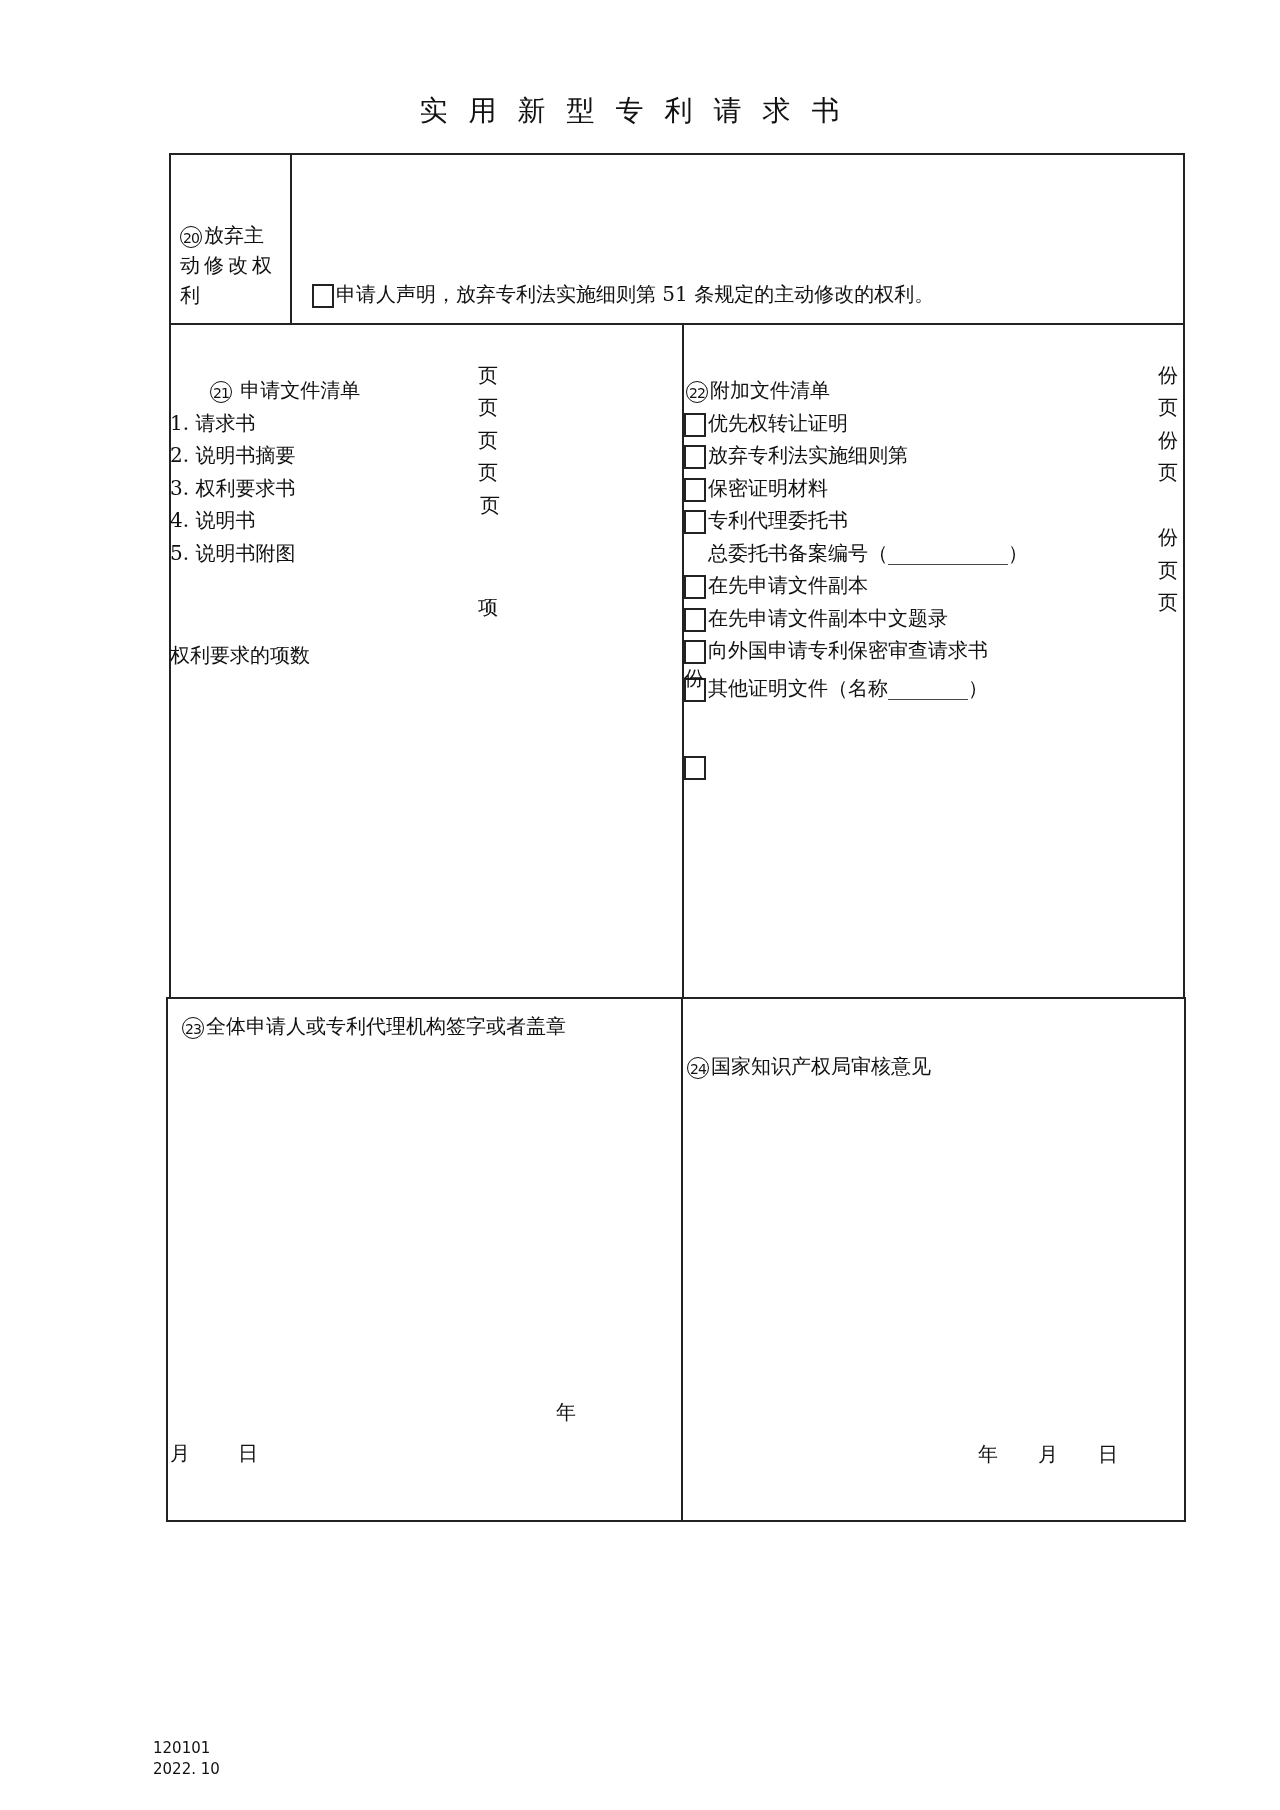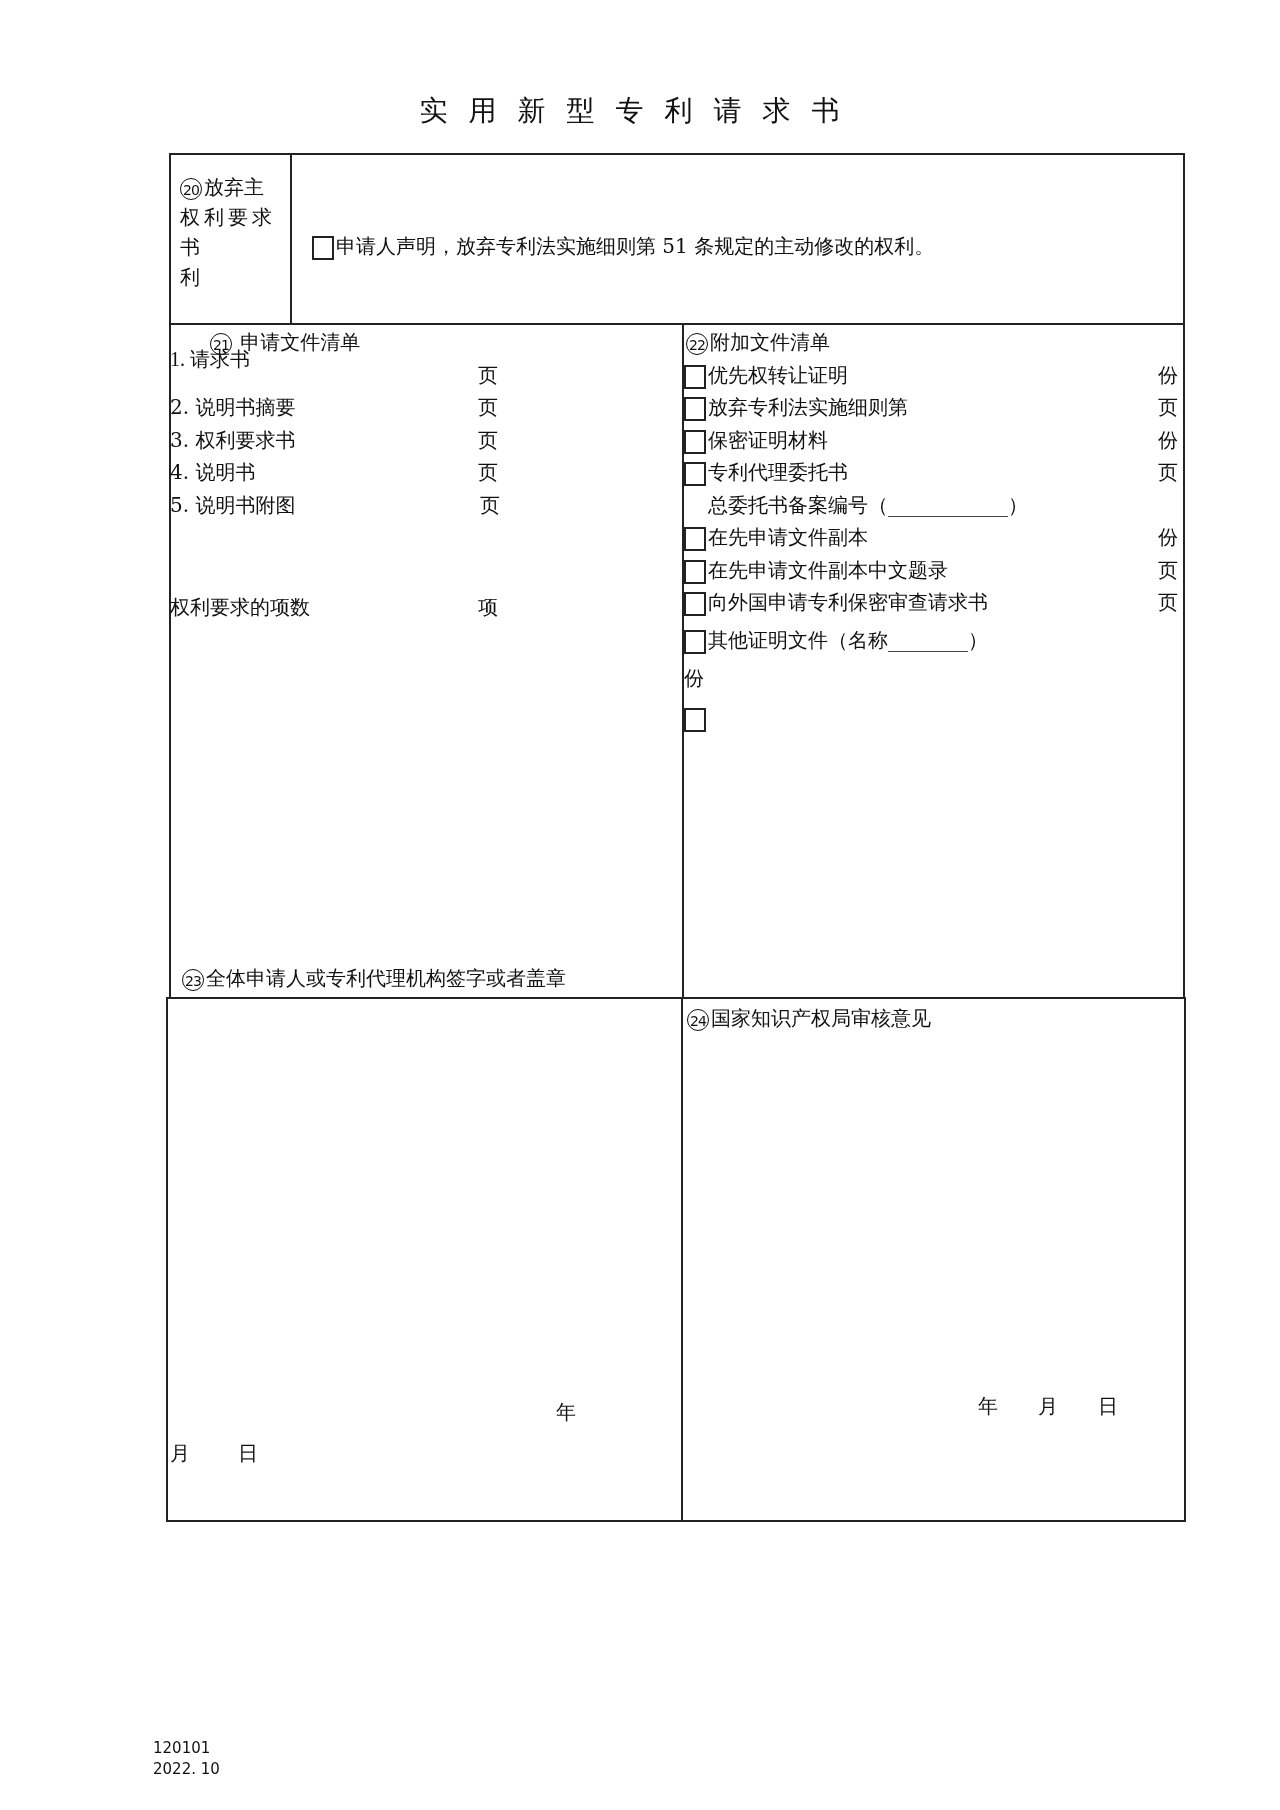--- a/index.html
+++ b/index.html
@@ -1,49 +1,49 @@
 <!DOCTYPE html>
 <html><head>
 <meta charset="utf-8">
 <style>
   html,body{margin:0;padding:0;background:#fff;}
   body{width:1280px;height:1810px;position:relative;overflow:hidden;font-family:"DejaVu Serif","Liberation Serif",serif;color:#111;}
   .abs{position:absolute;}
   .title{left:0;width:1280px;top:92px;text-align:center;font-family:"DejaVu Sans","Liberation Sans",sans-serif;font-size:28px;letter-spacing:21px;font-weight:500;}
   .box{position:absolute;border:2px solid #222;box-sizing:border-box;}
   .vline{position:absolute;width:2px;background:#222;}
-  .txt{position:absolute;font-size:20px;line-height:24px;white-space:nowrap;}
+  .txt{position:absolute;font-size:20px;line-height:24px;white-space:nowrap;margin-top:48px;}
   .circ{display:inline-block;width:22px;height:22px;border:1.5px solid #111;border-radius:50%;font-size:14px;line-height:22px;text-align:center;letter-spacing:-1px;font-family:"DejaVu Sans","Liberation Sans",sans-serif;vertical-align:middle;margin-right:2px;box-sizing:border-box;}
   .cb{display:inline-block;width:22px;height:24px;border:2px solid #222;box-sizing:border-box;vertical-align:middle;margin-right:2px;}
   .unit{position:absolute;font-size:20px;line-height:24px;}
   .footer{position:absolute;left:153px;font-family:"DejaVu Sans","Liberation Sans",sans-serif;font-size:15px;line-height:20px;margin-top:16px;}
 </style>
 </head>
 <body>
 
 <div class="abs title">实用新型专利请求书</div>
 
 <div class="box" style="left:169px;top:153px;width:1016px;height:172px;"></div>
 <div class="vline" style="left:290px;top:153px;height:172px;"></div>
 <div class="txt" style="left:180px;top:172px;line-height:30px;white-space:normal;width:108px;">
   <span class="circ">20</span><span>放弃主</span><br>
-  <span style="letter-spacing:4px;">权利要求书</span><br>
+  <span style="letter-spacing:4px;">动修改权</span><br>
   <span>利</span>
 </div>
 <div class="txt" style="left:312px;top:234px;">
   <span class="cb"></span><span>申请人声明，放弃专利法实施细则第 51 条规定的主动修改的权利。</span>
 </div>
 
 <div class="box" style="left:169px;top:323px;width:1016px;height:676px;"></div>
 <div class="vline" style="left:682px;top:323px;height:676px;"></div>
 
 <div class="txt" style="left:172px;top:330px;padding-left:38px;">
   <span class="circ">21</span>&nbsp;<span>申请文件清单</span>
 </div>
-<div class="txt" style="left:170px;top:347px;font-family:Liberation Serif, serif;">1. 请求书</div>
+<div class="txt" style="left:170px;top:363px;">1. 请求书</div>
 <div class="unit" style="left:478px;top:363px;">页</div>
 <div class="txt" style="left:170px;top:395px;">2. 说明书摘要</div>
 <div class="unit" style="left:478px;top:395px;">页</div>
 <div class="txt" style="left:170px;top:428px;">3. 权利要求书</div>
 <div class="unit" style="left:478px;top:428px;">页</div>
 <div class="txt" style="left:170px;top:460px;">4. 说明书</div>
 <div class="unit" style="left:478px;top:460px;">页</div>
 <div class="txt" style="left:170px;top:493px;text-align:center;">5. 说明书附图</div>
 <div class="unit" style="left:480px;top:493px;">页</div>
 <div class="txt" style="left:170px;top:595px;">权利要求的项数</div>

